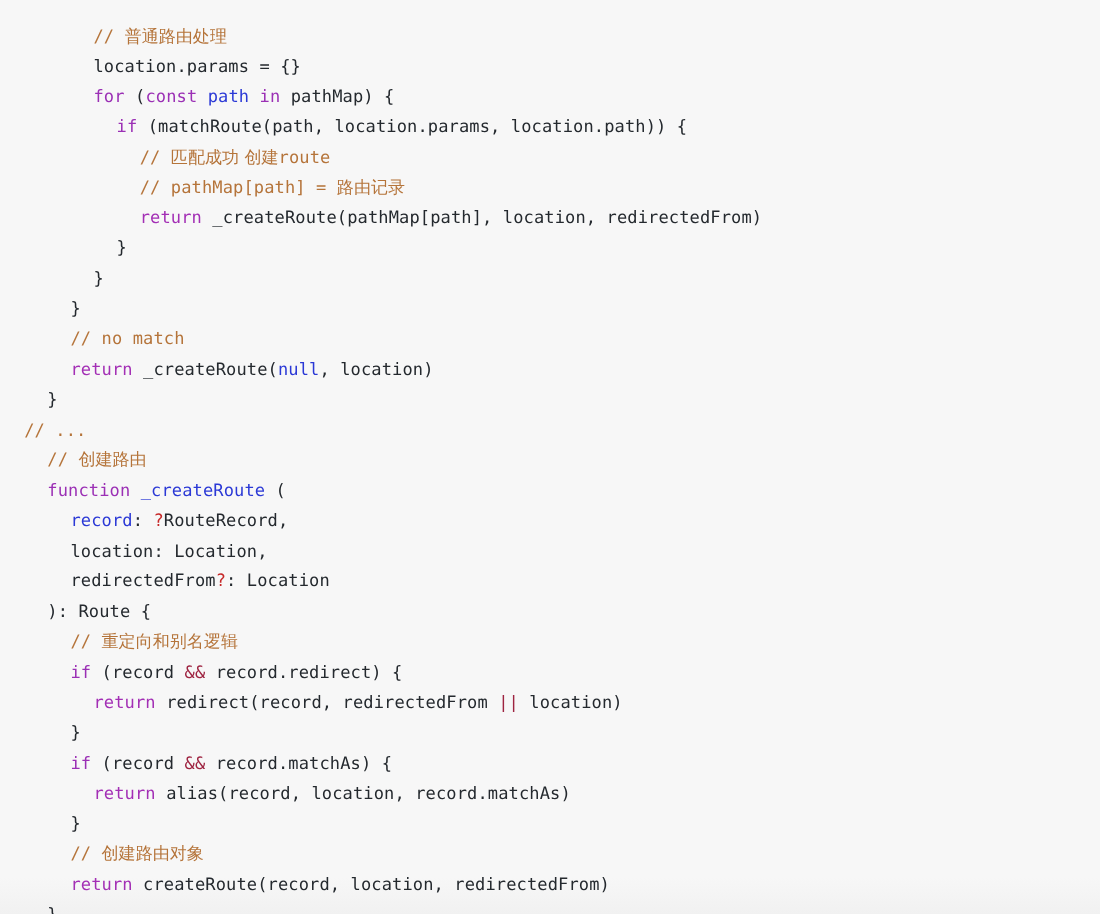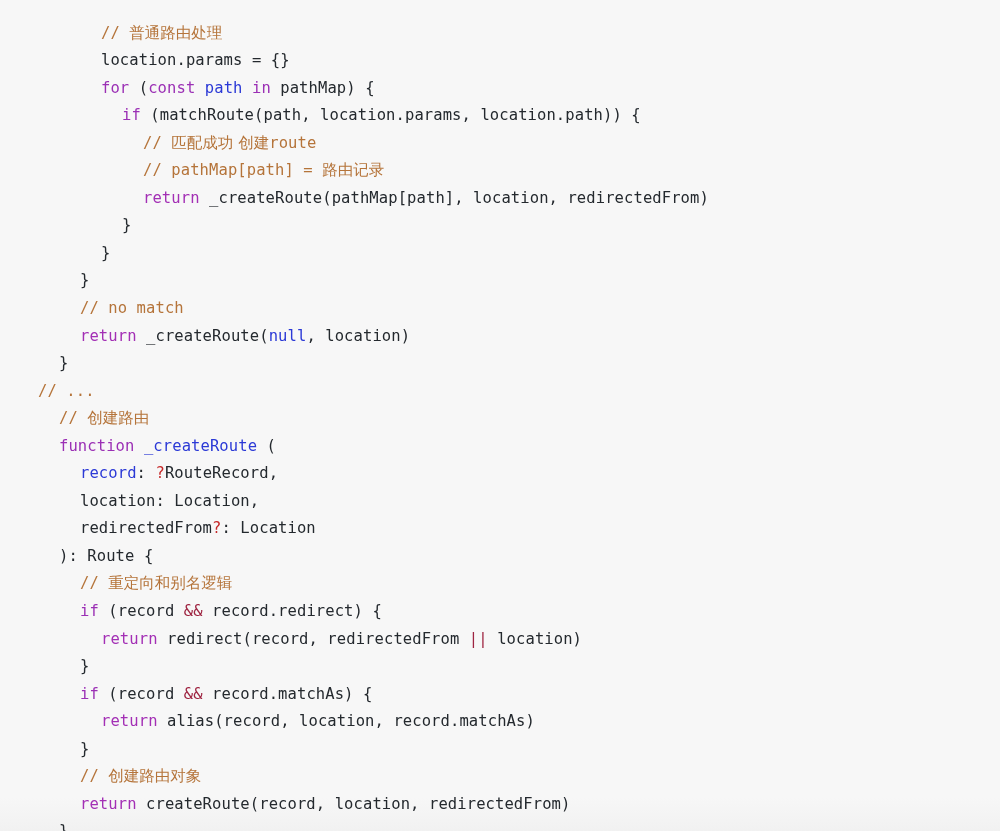--- a/index.html
+++ b/index.html
@@ -14,21 +14,21 @@
     font-family: "DejaVu Sans Mono", "Liberation Mono", monospace;
     overflow: hidden;
   }
 
   #code-surface {
     position: relative;
     width: 1000px;
     height: 831px;
     background: linear-gradient(180deg, #f7f7f7 0%, #f6f6f6 96%, #f1f1f1 100%);
     box-sizing: border-box;
-    padding: 4px 0 0 16px;
+    padding: 4px 0 0 0;
   }
 
   .code-block {
     display: block;
     font-size: 15.5px;
     line-height: 27.55px;
     white-space: pre;
     letter-spacing: 0.1px;
     color: #24292e;
     padding-left: 22px;

